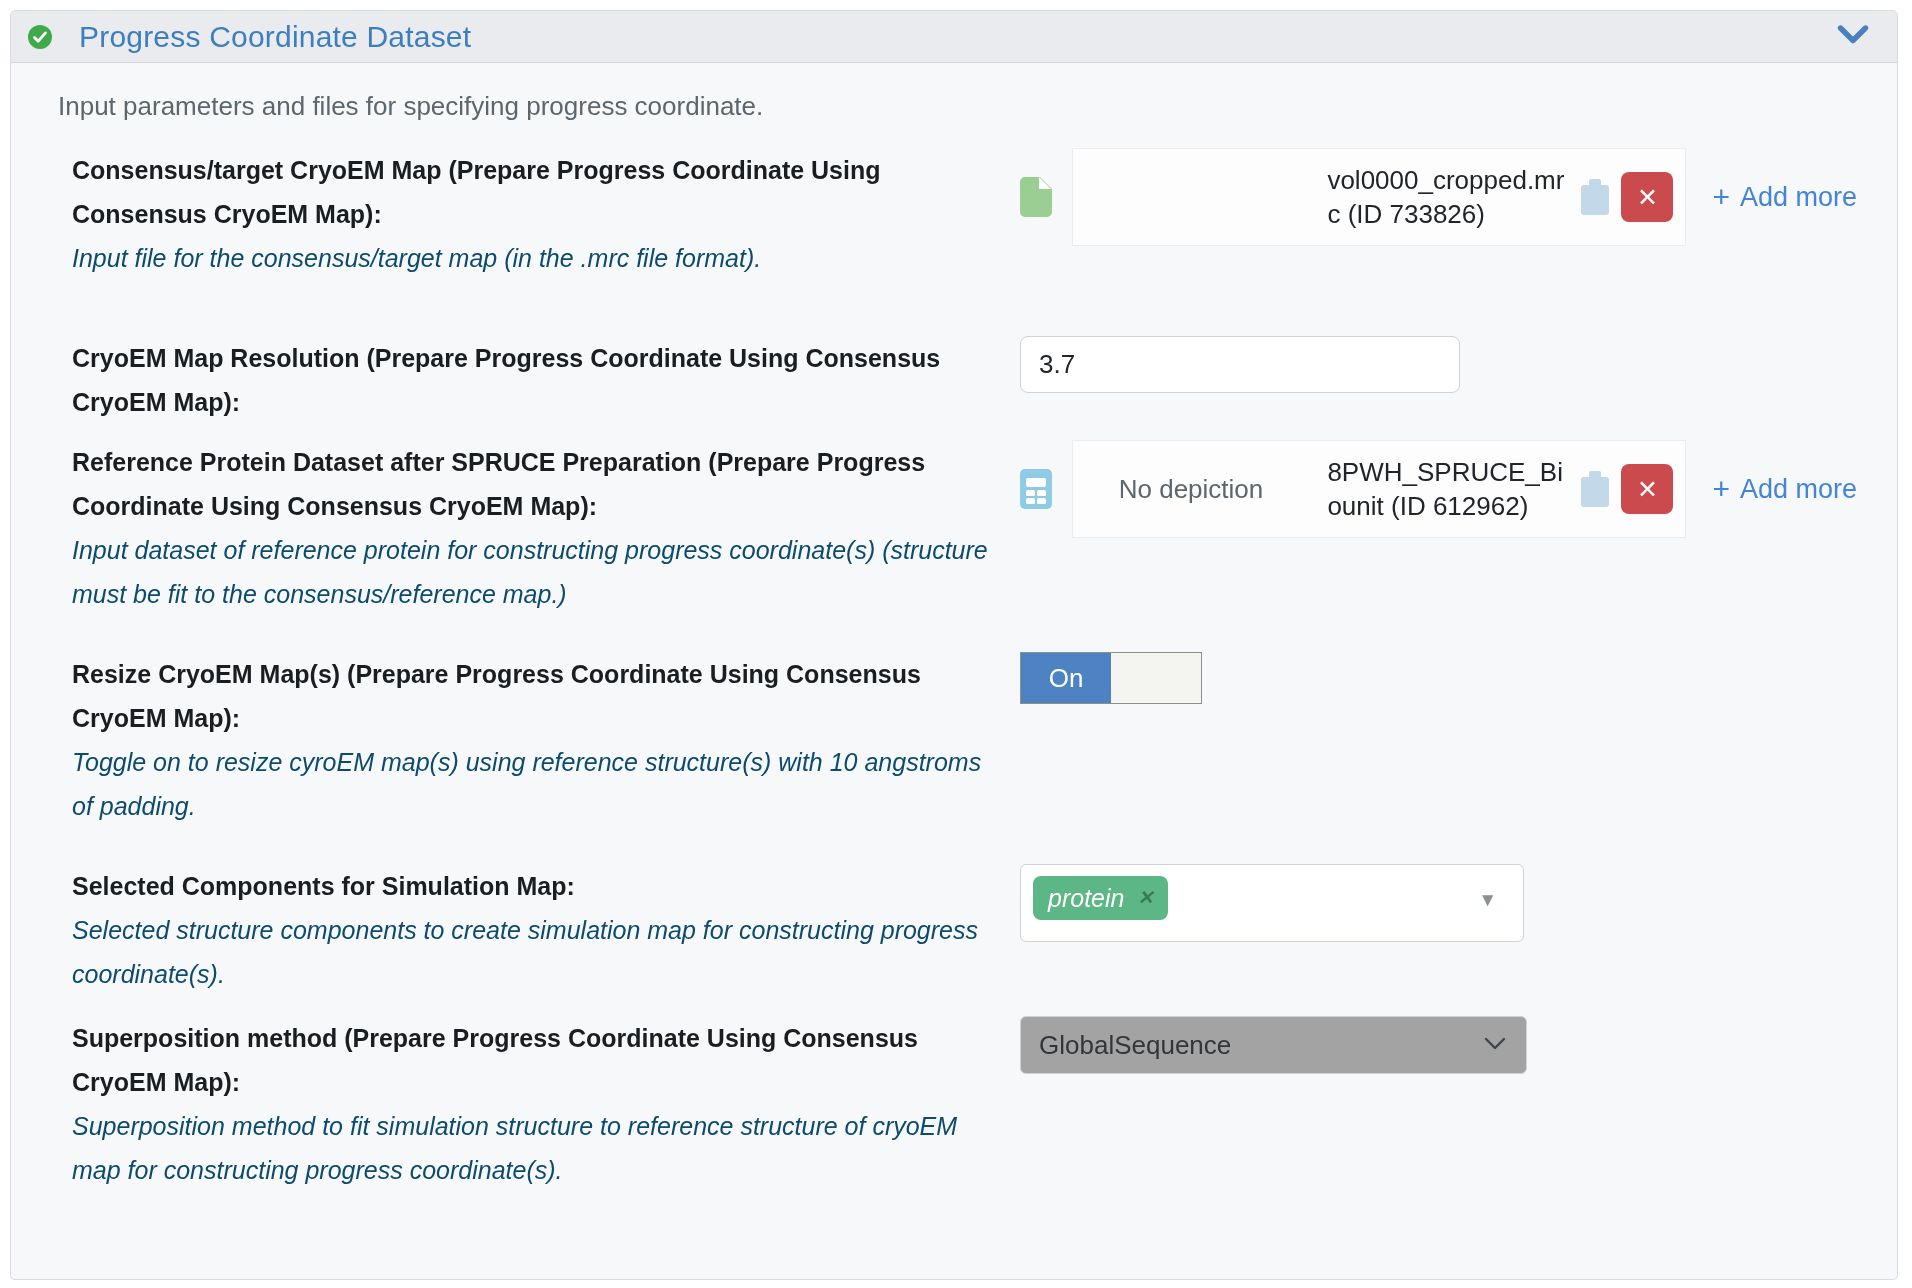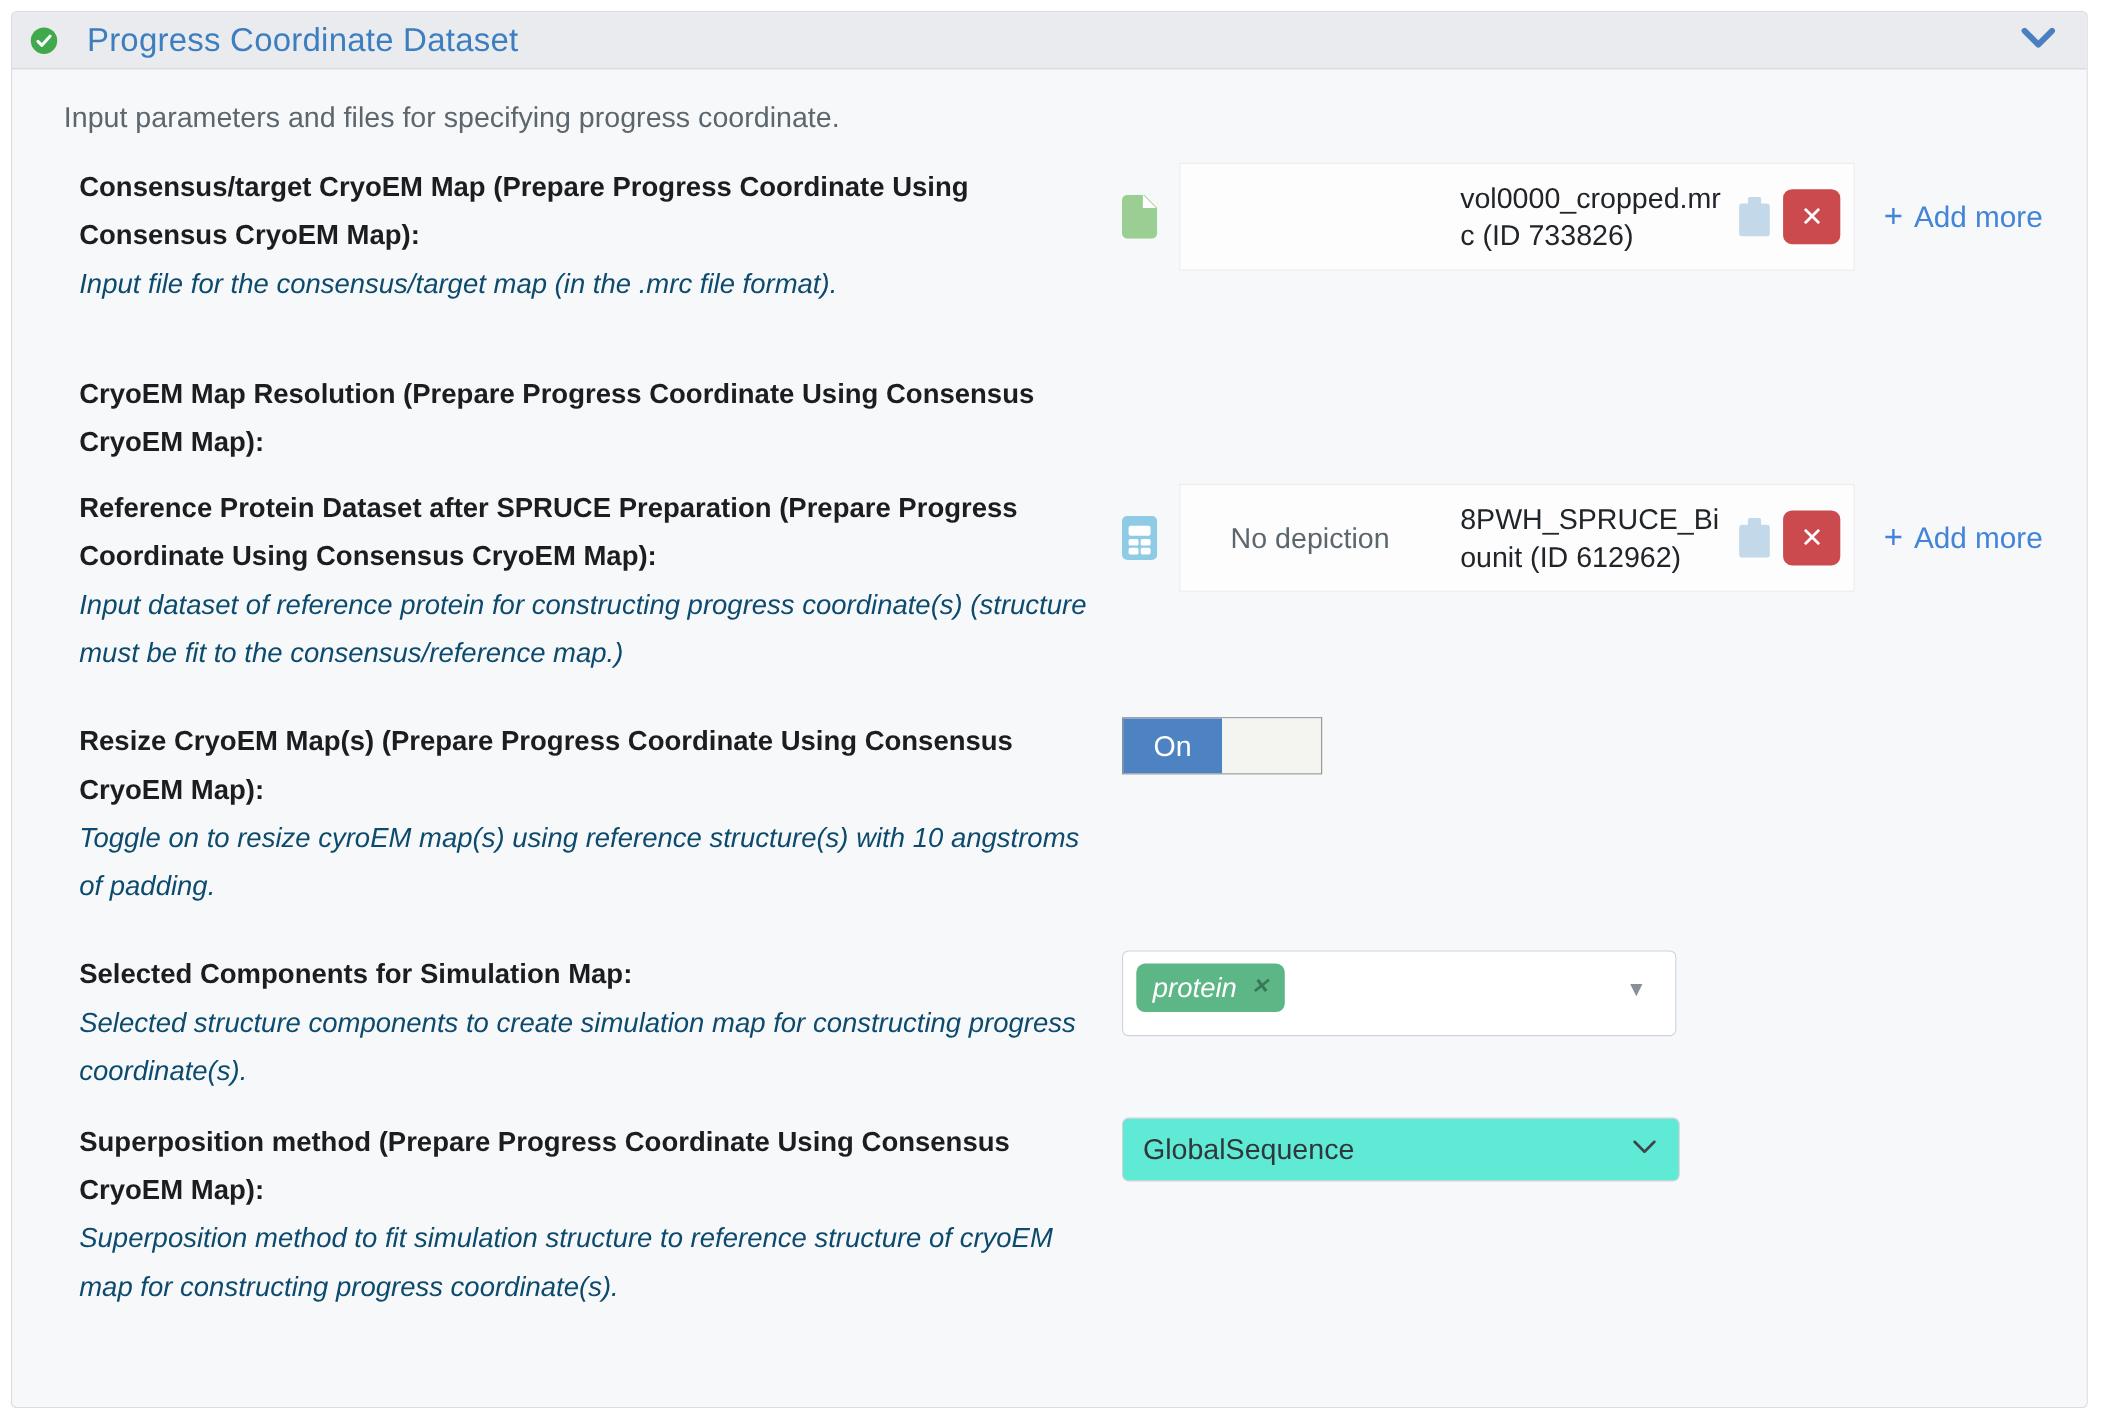--- a/index.html
+++ b/index.html
@@ -81,21 +81,21 @@
     border:1px solid #ced3d9;border-radius:6px;padding:11px 12px;cursor:pointer;font-style:italic;
   }
   .tag{
     display:inline-flex;align-items:center;background:#5cb685;color:#ffffff;
     border-radius:8px;padding:7px 15px;font-size:25px;line-height:1.2;
   }
   .tag-remove{margin-left:13px;color:rgba(10,45,30,0.45);font-size:19px;font-weight:bold;cursor:pointer;}
   .ms-caret{position:absolute;right:26px;top:24px;color:#8a9097;font-size:19px;}
   
   .select-box{
-    width:507px;height:58px;box-sizing:border-box;background:#5eead4;
+    width:507px;height:58px;box-sizing:border-box;background:#a3a3a3;
     border:1px solid #ced3d9;border-radius:6px;display:flex;align-items:center;
     justify-content:space-between;padding:0 20px 0 18px;cursor:pointer;
   }
   .select-value{font-size:26px;color:#31363b;}
 </style>
 </head>
 <body>
 
 <div class="panel">
 
@@ -149,20 +149,23 @@
               <span>Add more</span>
             </a>
         </div>
       </div>
     </div>
 
     <div class="field-row mb-b">
       <div class="label-col">
         <div class="field-label">CryoEM Map Resolution (Prepare Progress Coordinate Using Consensus CryoEM Map):</div>
       </div>
+      <div class="control-col">
+        <input class="text-input" type="text" value="3.7" style="">
+      </div>
     </div>
 
     <div class="field-row mb-c">
       <div class="label-col">
         <div class="field-label">Reference Protein Dataset after SPRUCE Preparation (Prepare Progress Coordinate Using Consensus CryoEM Map):</div>
         <div class="field-desc">Input dataset of reference protein for constructing progress coordinate(s) (structure must be fit to the consensus/reference map.)</div>
       </div>
       <div class="control-col">
         <div class="file-row">
           <span class="file-type-icon">

